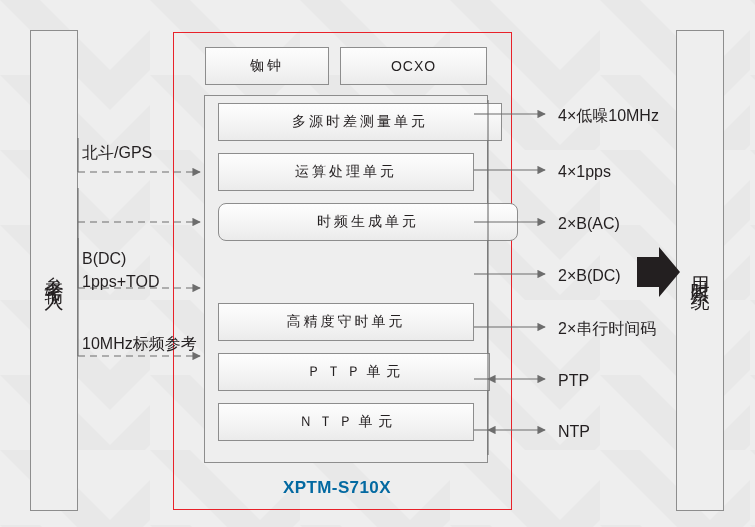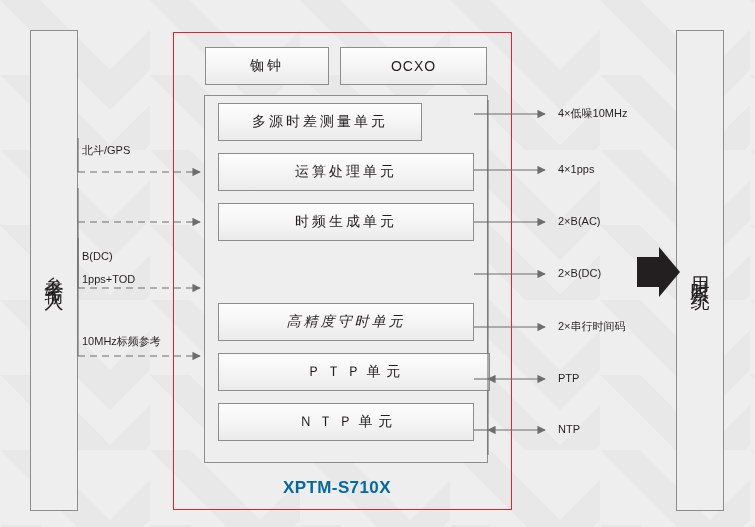--- a/index.html
+++ b/index.html
@@ -80,21 +80,21 @@
     font-size: 17px;
     font-weight: bold;
     letter-spacing: 0.4px;
     color: #0369a1;
     white-space: nowrap;
   }
 
   
   .io-label {
     position: absolute;
-    font-size: 11px;
+    font-size: 16px;
     color: #231f20;
     white-space: nowrap;
     line-height: 1;
   }
 
   svg.wires {
     position: absolute;
     left: 0;
     top: 0;
     width: 755px;
@@ -130,30 +130,30 @@
 
   <div class="grad-box" style="left:205px; top:47px; width:124px; height:38px;">
     <span>铷钟</span>
   </div>
   <div class="grad-box latin" style="left:340px; top:47px; width:147px; height:38px;">
     <span>OCXO</span>
   </div>
 
   <div class="unit-container" style="left:204px; top:95px; width:284px; height:368px;"></div>
 
-  <div class="grad-box" style="left:218px; top:103px; width:204px; height:38px;">
+  <div class="grad-box" style="left:218px; top:103px; width:284px; height:38px;">
     <span>多源时差测量单元</span>
   </div>
   <div class="grad-box" style="left:218px; top:153px; width:256px; height:38px;">
     <span>运算处理单元</span>
   </div>
-  <div class="grad-box" style="left:218px; top:203px; width:256px; height:38px;">
+  <div class="grad-box" style="left:218px; top:203px; width:300px; height:38px;border-radius:8px;">
     <span>时频生成单元</span>
   </div>
-  <div class="grad-box" style="left:218px; top:303px; width:256px; height:38px;font-style:italic;">
+  <div class="grad-box" style="left:218px; top:303px; width:256px; height:38px;">
     <span>高精度守时单元</span>
   </div>
   <div class="grad-box latin" style="left:218px; top:353px; width:272px; height:38px;">
     <span>Ｐ Ｔ Ｐ 单 元</span>
   </div>
   <div class="grad-box latin" style="left:218px; top:403px; width:256px; height:38px;">
     <span>Ｎ Ｔ Ｐ 单 元</span>
   </div>
 
   <div class="model-name" style="left:283px; top:478px;">XPTM-S710X</div>

